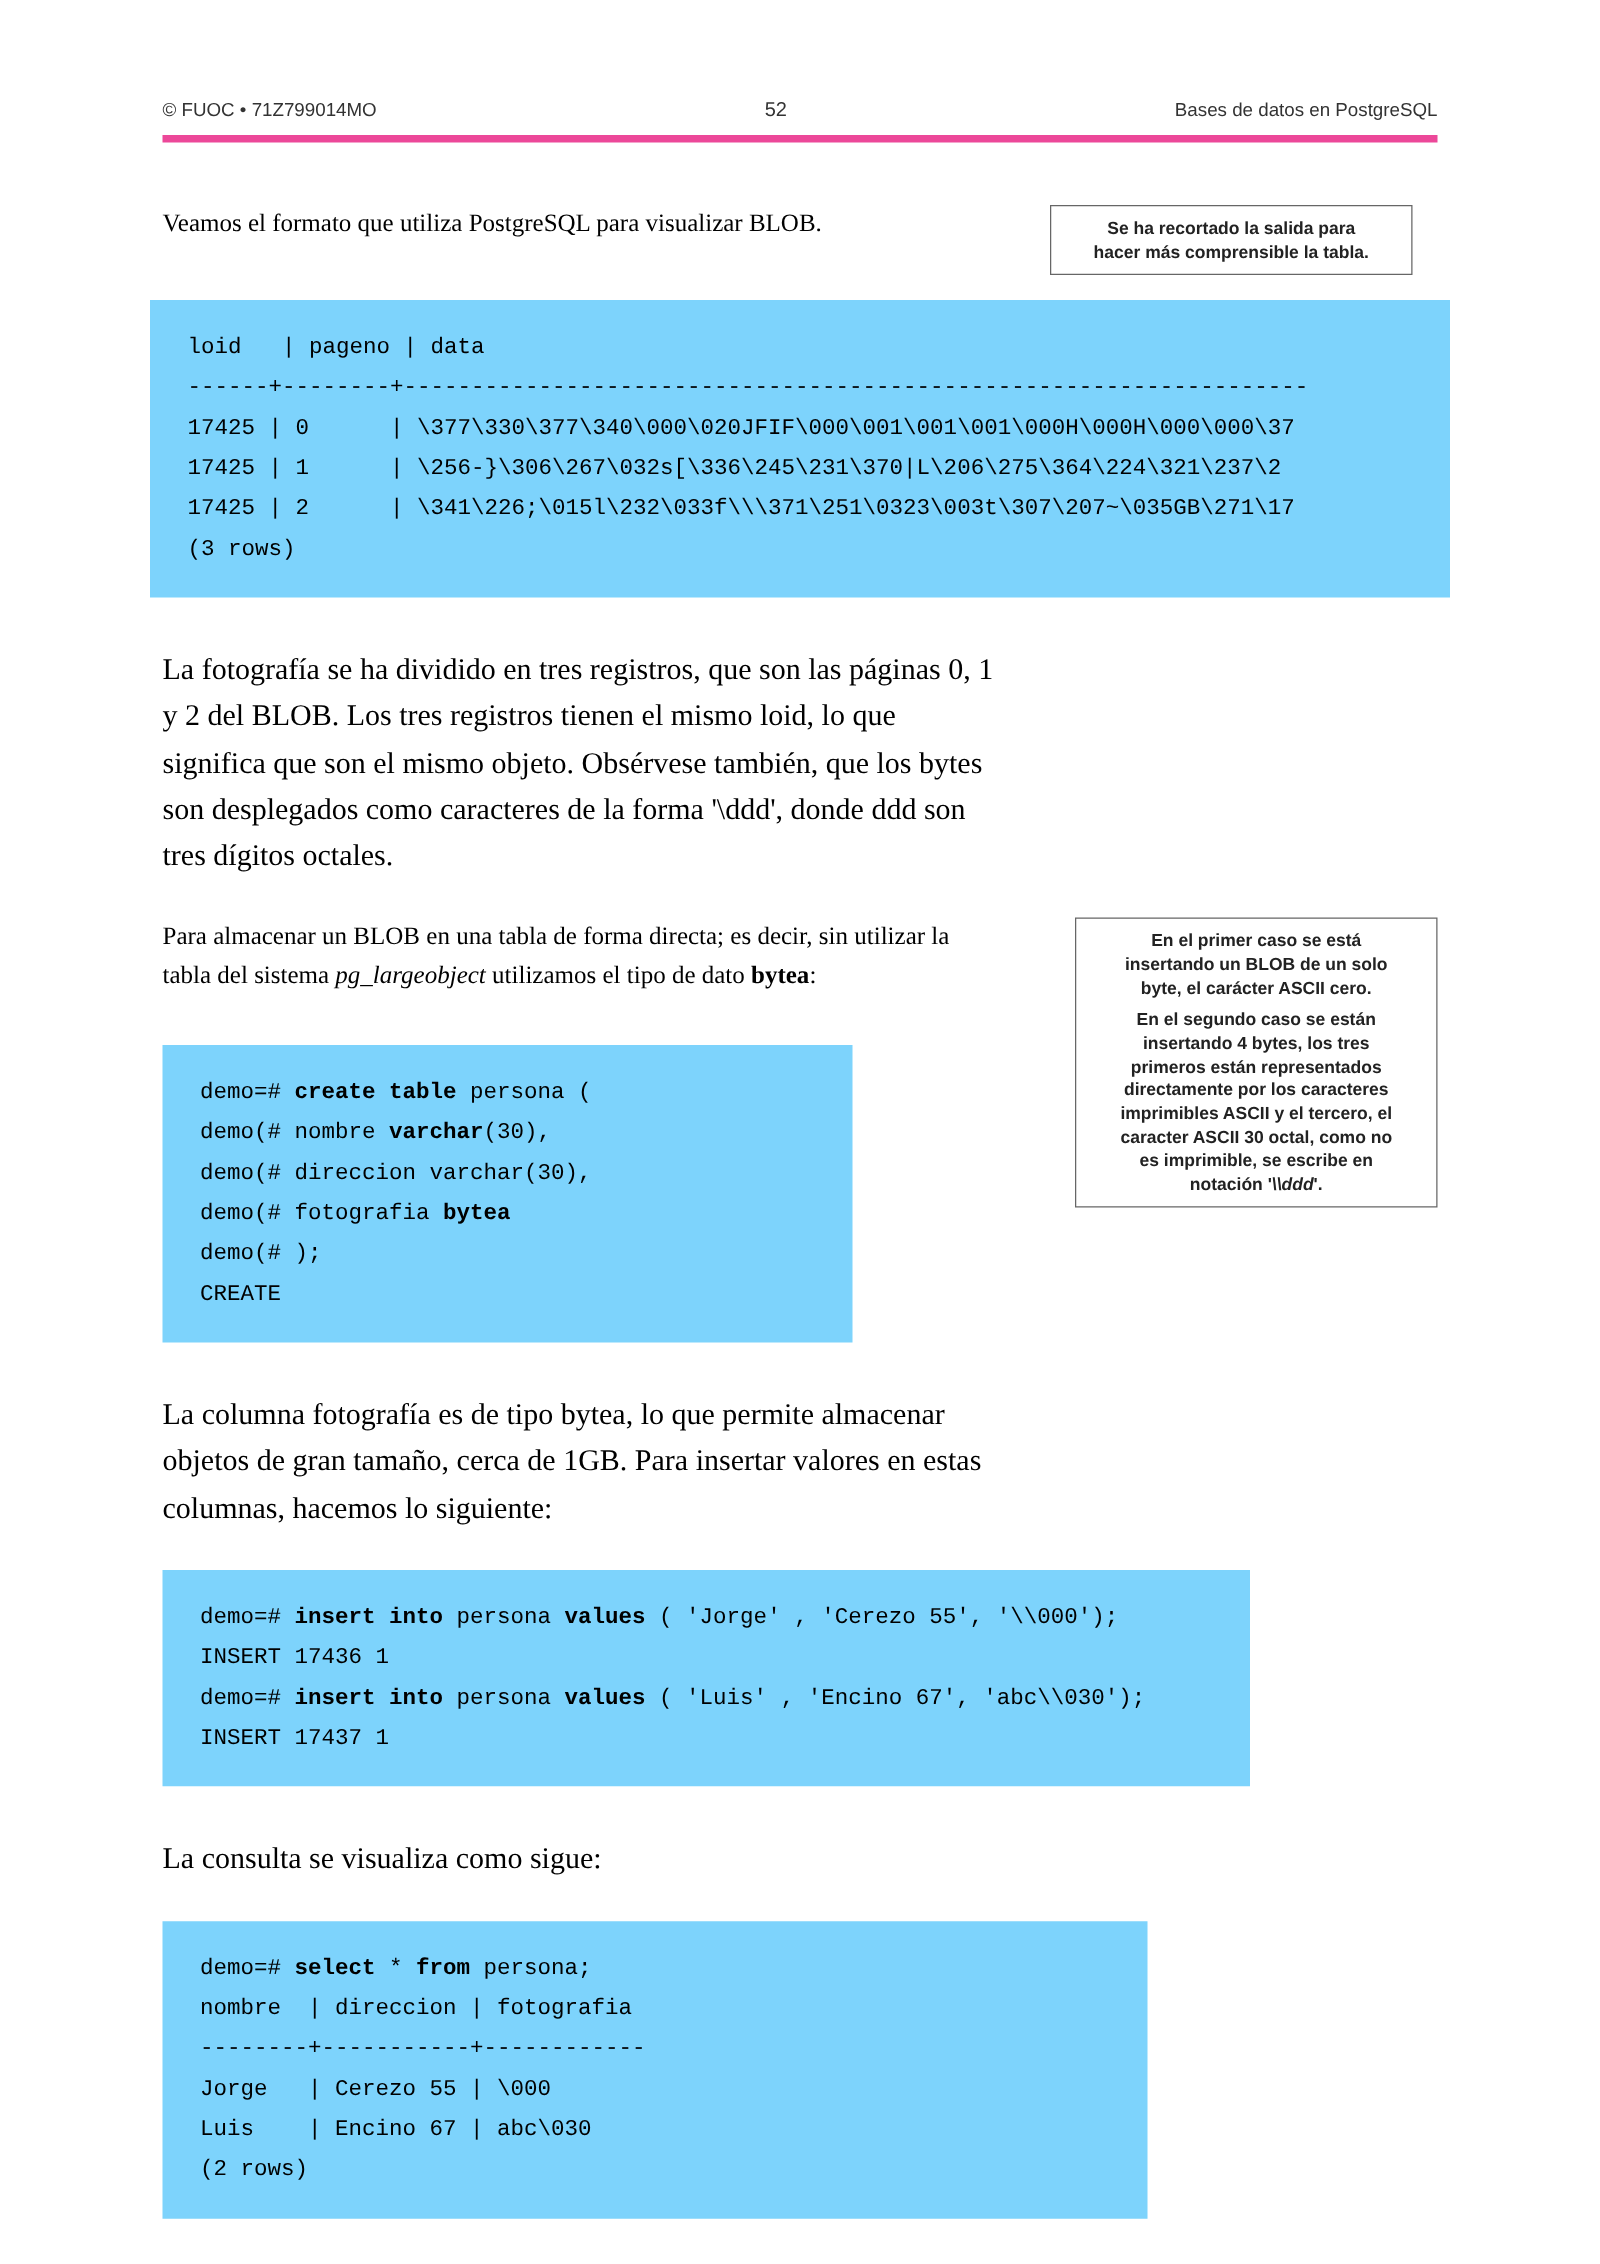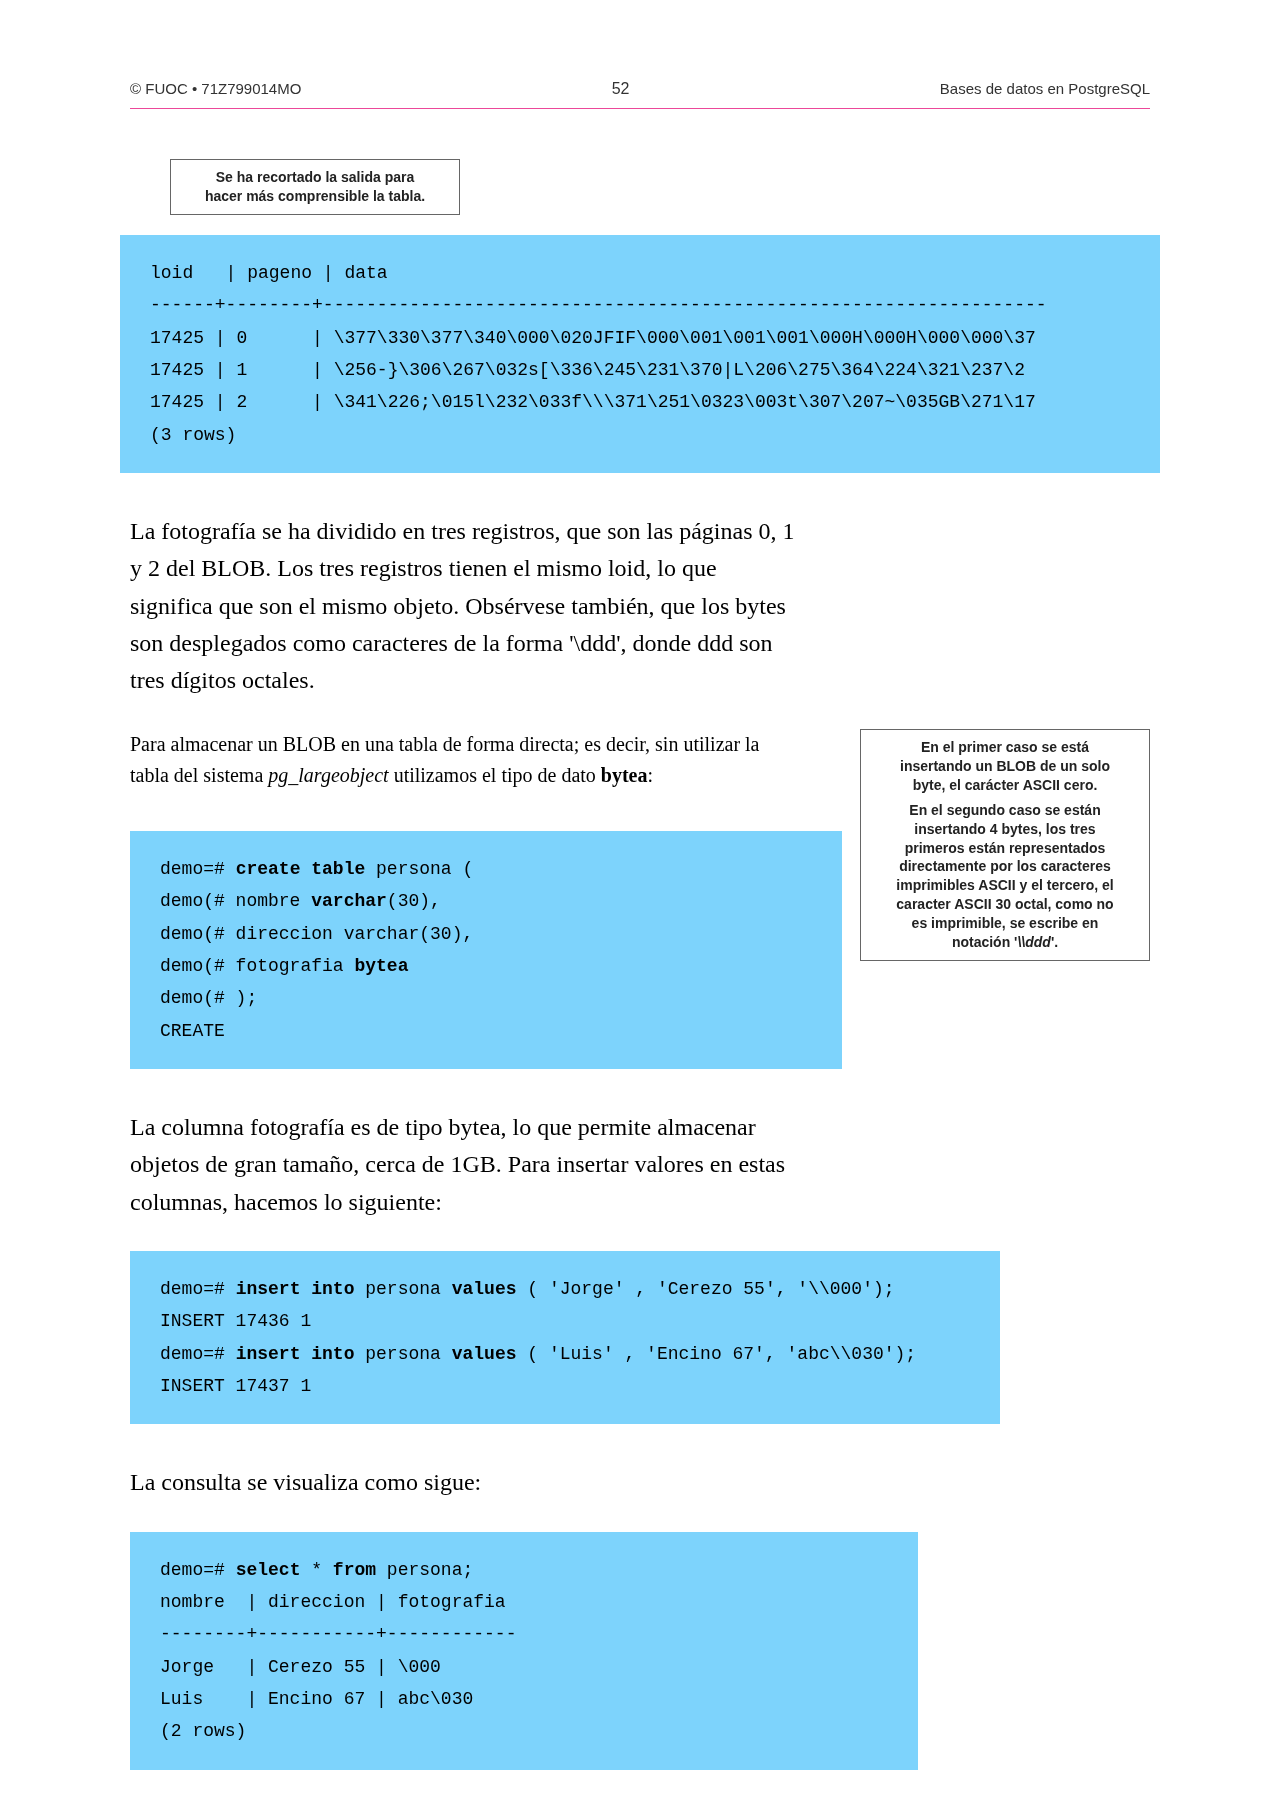--- a/index.html
+++ b/index.html
@@ -11,21 +11,21 @@
       position: relative;
       color: #000;
     }
     .page-container {
       padding: 80px 130px 60px 130px;
     }
     .page-header {
       display: flex;
       justify-content: space-between;
       align-items: baseline;
-      border-bottom: 1px solid #ec4899;
+      border-bottom: 6px solid #ec4899;
       padding-bottom: 10px;
       margin-bottom: 50px;
       font-family: Arial, Helvetica, sans-serif;
       font-size: 15px;
       color: #333;
     }
     .page-header .center { font-size: 16px; }
     .page-header .right { }
     .body-row {
       display: flex;
@@ -89,20 +89,21 @@
 
 <div class="page-container">
 
   <div class="page-header">
     <span class="header-left">© FUOC • 71Z799014MO</span>
     <span class="center">52</span>
     <span class="right">Bases de datos en PostgreSQL</span>
   </div>
 
   <div class="body-row">
+    <div class="body-text">Veamos el formato que utiliza PostgreSQL para visualizar BLOB.</div>
     <div class="side-note">
       <div class="side-note-para sn-bold">Se ha recortado la salida para hacer más comprensible la tabla.</div>
     </div>
   </div>
 
   <div class="code-block code-block-wide"><span>loid   | pageno | data</span>
 <span>------+--------+-------------------------------------------------------------------</span>
 <span>17425 | 0      | \377\330\377\340\000\020JFIF\000\001\001\001\000H\000H\000\000\37</span>
 <span>17425 | 1      | \256-}\306\267\032s[\336\245\231\370|L\206\275\364\224\321\237\2</span>
 <span>17425 | 2      | \341\226;\015l\232\033f\\\371\251\0323\003t\307\207~\035GB\271\17</span>
@@ -111,21 +112,21 @@
   <div class="static-para para-block"><span>La fotografía se ha dividido en tres registros, que son las páginas 0, 1 y 2 del BLOB. Los tres registros tienen el mismo </span><span class="italic">loid</span><span>, lo que significa que son el mismo objeto. Obsérvese también, que los bytes son desplegados como caracteres de la forma '</span><span class="italic">\ddd</span><span>', donde ddd son tres dígitos octales.</span></div>
 
   <div class="body-row" style="margin-bottom:0;gap:23px;">
     <div class="body-text"><span>Para almacenar un BLOB en una tabla de forma directa; es decir, sin utilizar la tabla del sistema </span><span class="italic">pg_largeobject</span><span> utilizamos el tipo de dato </span><span class="bold">bytea</span><span>:</span></div>
     <div class="side-note">
       <div class="side-note-para sn-bold">En el primer caso se está insertando un BLOB de un solo byte, el carácter ASCII cero.</div>
       <div class="side-note-para sn-bold"><span>En el segundo caso se están insertando 4 bytes, los tres primeros están representados directamente por los caracteres imprimibles ASCII y el tercero, el caracter ASCII 30 octal, como no es imprimible, se escribe en notación '</span><span class="sn-italic">\\ddd</span><span>'.</span></div>
     </div>
   </div>
 
-  <div class="code-block" style="width:712px; margin-top:-130px;"><span>demo=# </span><span class="cb-bold">create table</span><span> persona (</span>
+  <div class="code-block" style="width:552px; margin-top:-130px;"><span>demo=# </span><span class="cb-bold">create table</span><span> persona (</span>
 <span>demo(# nombre </span><span class="cb-bold">varchar</span><span>(30),</span>
 <span>demo(# direccion varchar(30),</span>
 <span>demo(# fotografia </span><span class="cb-bold">bytea</span>
 <span>demo(# );</span>
 <span>CREATE</span></div>
 
   <div class="static-para para-block"><span>La columna fotografía es de tipo </span><span class="bold">bytea</span><span>, lo que permite almacenar objetos de gran tamaño, cerca de 1GB. Para insertar valores en estas columnas, hacemos lo siguiente:</span></div>
 
   <div class="code-block" style="width:870px;"><span>demo=# </span><span class="cb-bold">insert into</span><span> persona </span><span class="cb-bold">values</span><span> ( 'Jorge' , 'Cerezo 55', '\\000');</span>
 <span>INSERT 17436 1</span>

